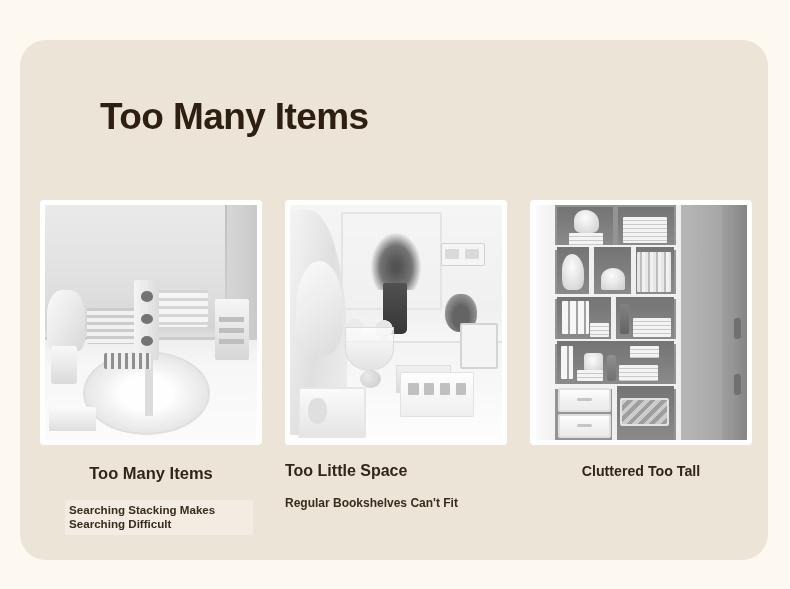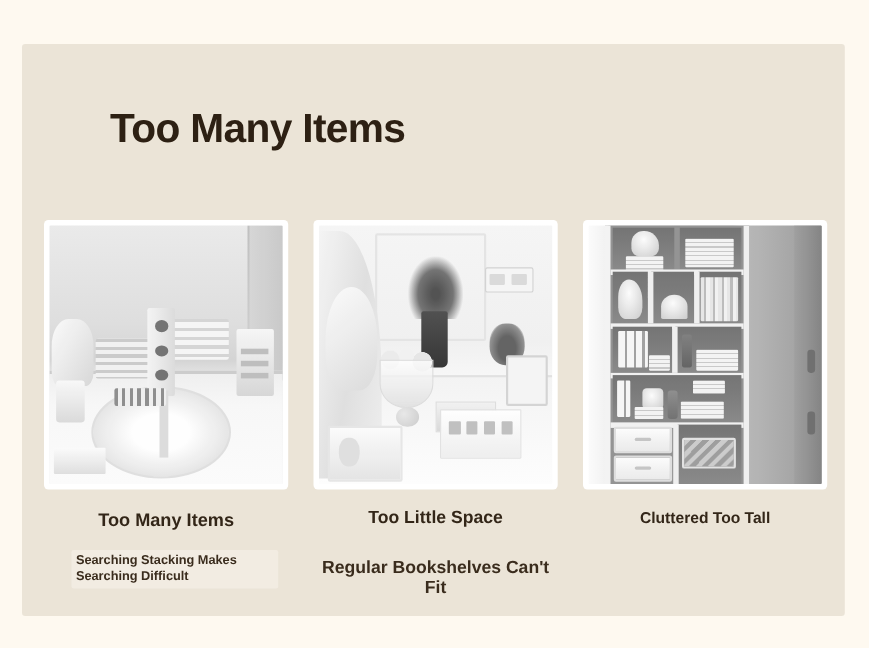--- a/index.html
+++ b/index.html
@@ -23,21 +23,21 @@
   }
 
   
   #panel {
     position: absolute;
     left: 20px;
     top: 40px;
     width: 748px;
     height: 520px;
     background: #EBE4D7;
-    border-radius: 3px;
+    border-radius: 26px;
     overflow: hidden;
   }
 
   
   #page-title {
     position: absolute;
     left: 80px;
     top: 58px;
     font-size: 37px;
     font-weight: 700;
@@ -330,30 +330,30 @@
     font-weight: 600;
     white-space: nowrap;
   }
   .caption-sub {
     position: absolute;
     color: #3A2C1D;
     font-weight: 600;
   }
 
   .head-0 { left: 20px;  width: 222px; top: 424px; font-size: 16.5px; text-align: center; }
-  .head-1 { left: 265px; width: 222px; top: 422px; font-size: 16px;   text-align: center; }
+  .head-1 { left: 265px; width: 222px; top: 422px; font-size: 16px;   }
   .head-2 { left: 510px; width: 222px; top: 423px; font-size: 14.2px; text-align: center; }
 
   .sub-0 {
     left: 45px; top: 460px; width: 180px;
     font-size: 11.6px; line-height: 1.25; text-align: left;
     background: rgba(247,243,235,0.55);
     padding: 3px 4px; border-radius: 2px;
   }
-  .sub-1 { left: 265px; width: 222px; top: 468px; font-size: 16px; text-align: center; }
+  .sub-1 { left: 265px; width: 222px; top: 456px; font-size: 12px; }
   .sub-2 { left: 510px; width: 222px; top: 469px; font-size: 11.1px; text-align: center; }
 </style>
 </head>
 <body>
 
 <div id="slide-root">
 
   <div id="panel">
 
     <div id="page-title">Too Many Items</div>

